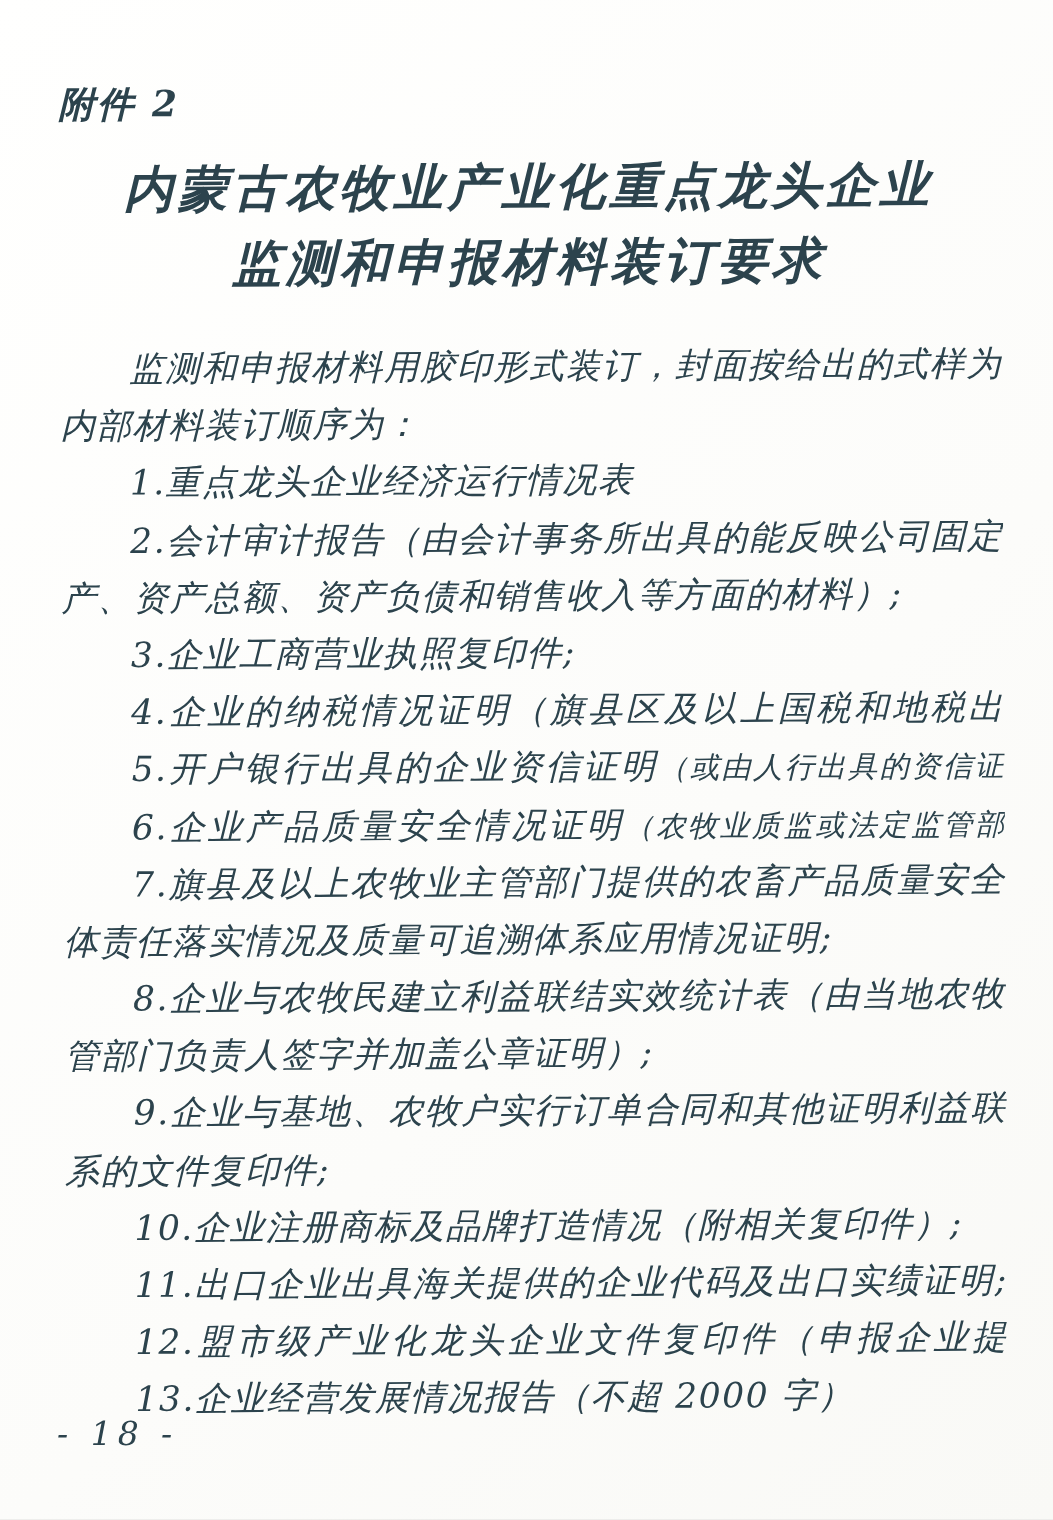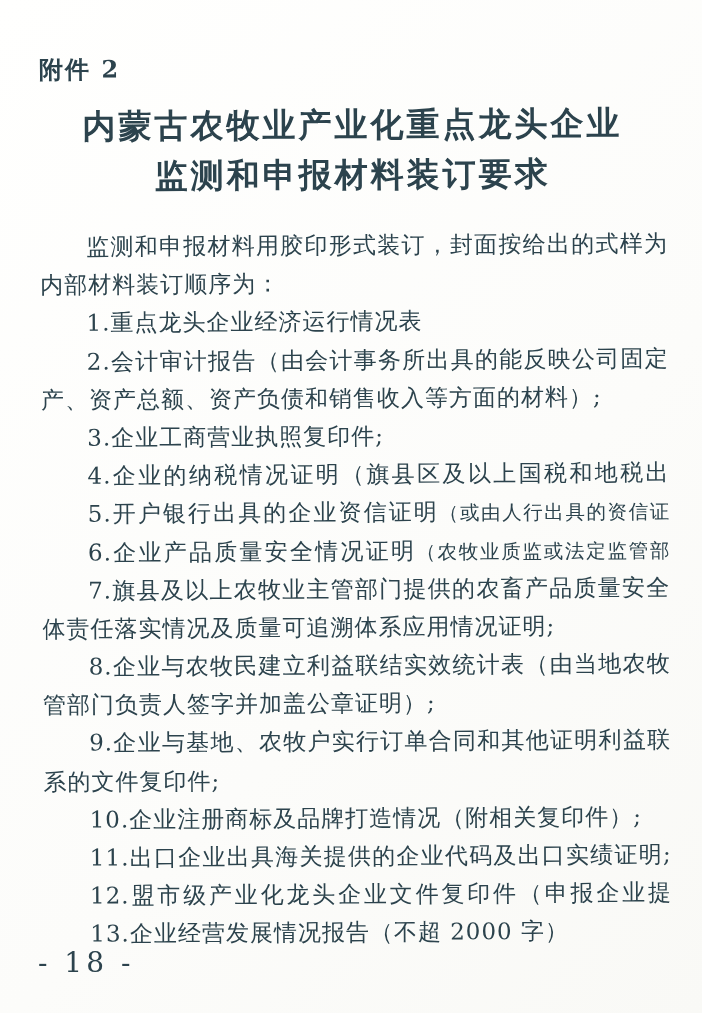--- a/index.html
+++ b/index.html
@@ -11,20 +11,21 @@
     position: relative;
     width: 702px;
     height: 1013px;
     margin: 0 auto;
     background: linear-gradient(135deg, #fffffe 0%, #fcfcfa 60%, #f9f9f6 100%);
     overflow: hidden;
     font-family: "DejaVu Serif", "Liberation Serif", serif;
     color: var(--ink, #2c434d);
     box-sizing: border-box;
     padding: 52px 36px 0 40px;
+    font-style: italic;
   }
   .tilt {
     transform: rotate(-0.35deg);
     transform-origin: 50% 20%;
   }
   .attachment {
     font-size: 24px;
     font-weight: bold;
     letter-spacing: 2px;
   }
@@ -57,22 +58,22 @@
     text-align: justify;
     text-align-last: justify;
   }
   .seg.small {
     font-size: 19.5px;
     letter-spacing: 0.5px;
   }
   .footer {
     position: absolute;
     left: 38px;
-    bottom: 34px;
-    font-size: 28px;
+    bottom: 44px;
+    font-size: 22px;
     letter-spacing: 4px;
   }
 </style>
 </head>
 <body>
 
 <div class="page">
   <div class="tilt">
     <div class="attachment">附件 2</div>
 

